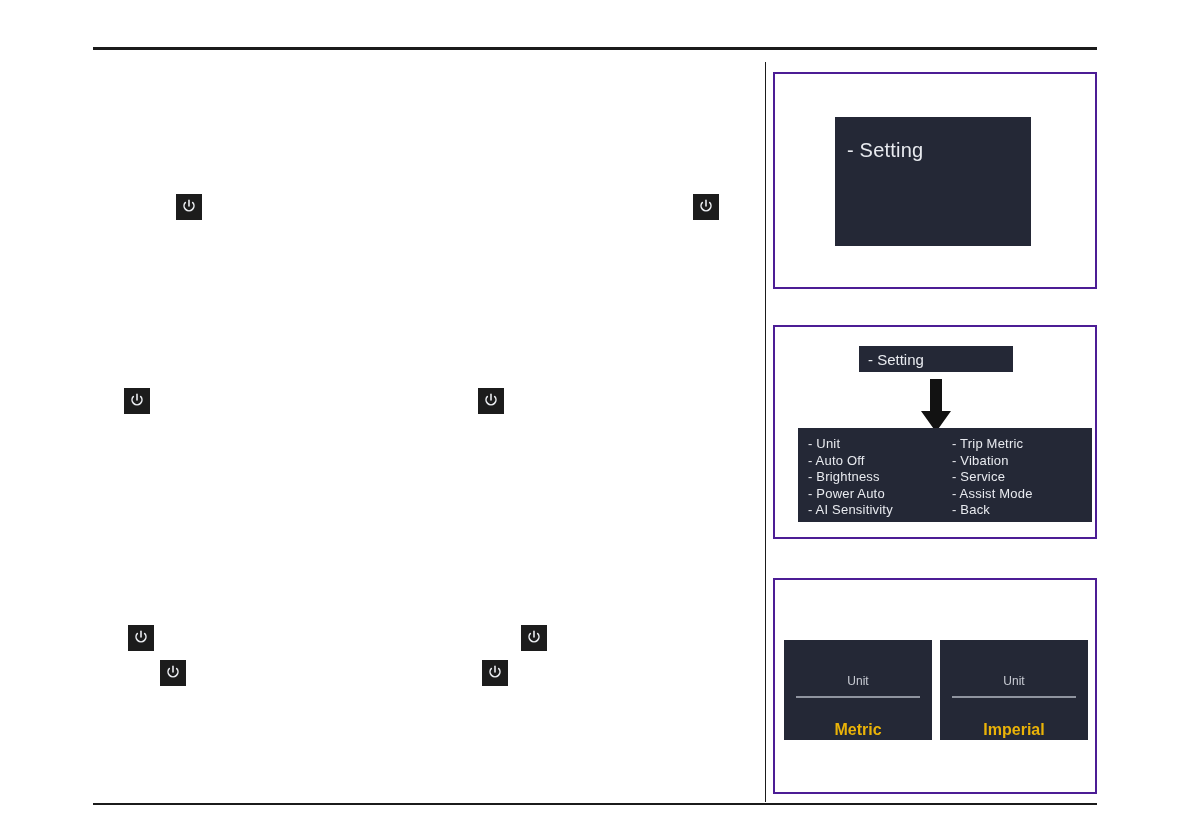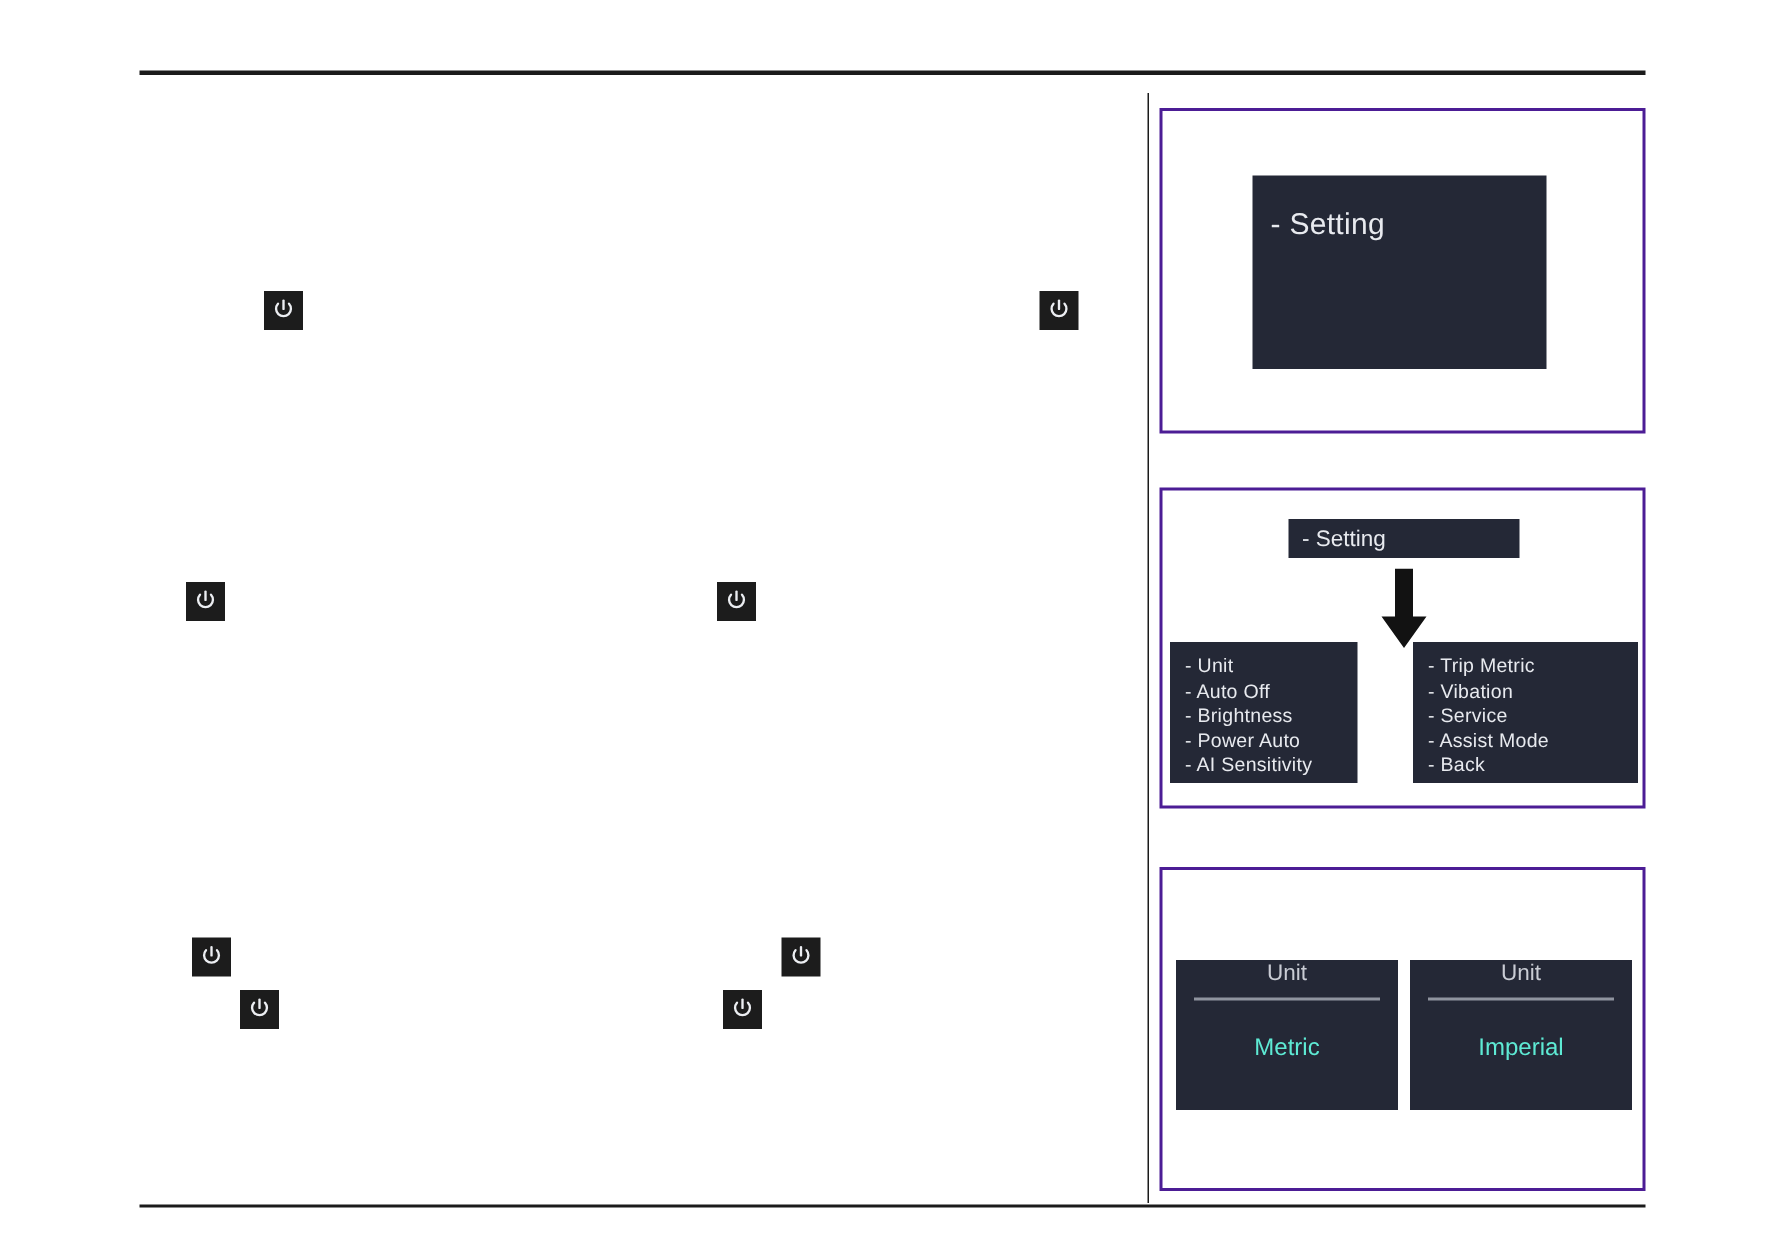--- a/index.html
+++ b/index.html
@@ -114,50 +114,51 @@
     left: 145px;
     top: 52px;
     width: 32px;
     height: 54px;
   }
   .submenu {
     top: 101px;
     height: 94px;
     padding: 8px 0 0 10px;
   }
-  .submenu-left  { left: 5px;  width: 125px; }
+  .submenu-left  { left: 23px;  width: 151px; }
   .submenu-right { left: 167px; width: 150px; }
   .submenu .line {
     font-size: 13px;
     line-height: 16.6px;
   }
 
   
   .unit-pane {
     top: 60px;
     width: 148px;
     height: 100px;
     text-align: center;
   }
   .unit-pane-left  { left: 9px; }
   .unit-pane-right { left: 165px; }
   .unit-title {
-    margin-top: 0;
-    font-size: 15px;
+    margin-top: 34px;
+    font-size: 12px;
     color: #c9ccd4;
   }
   .unit-sep {
     height: 2px;
     background: #8f949f;
     margin: 8px 12px 0 12px;
   }
   .unit-value {
     margin-top: 23px;
     font-size: 16px;
-    color: #5eead4;
+    color: #eab308;
+    font-weight: bold;
   }
 </style>
 </head>
 <body>
 
 <div class="rule-top"></div>
 <div class="rule-bottom"></div>
 <div class="col-divider"></div>
 
 <div class="left-col" id="left-col"></div>

